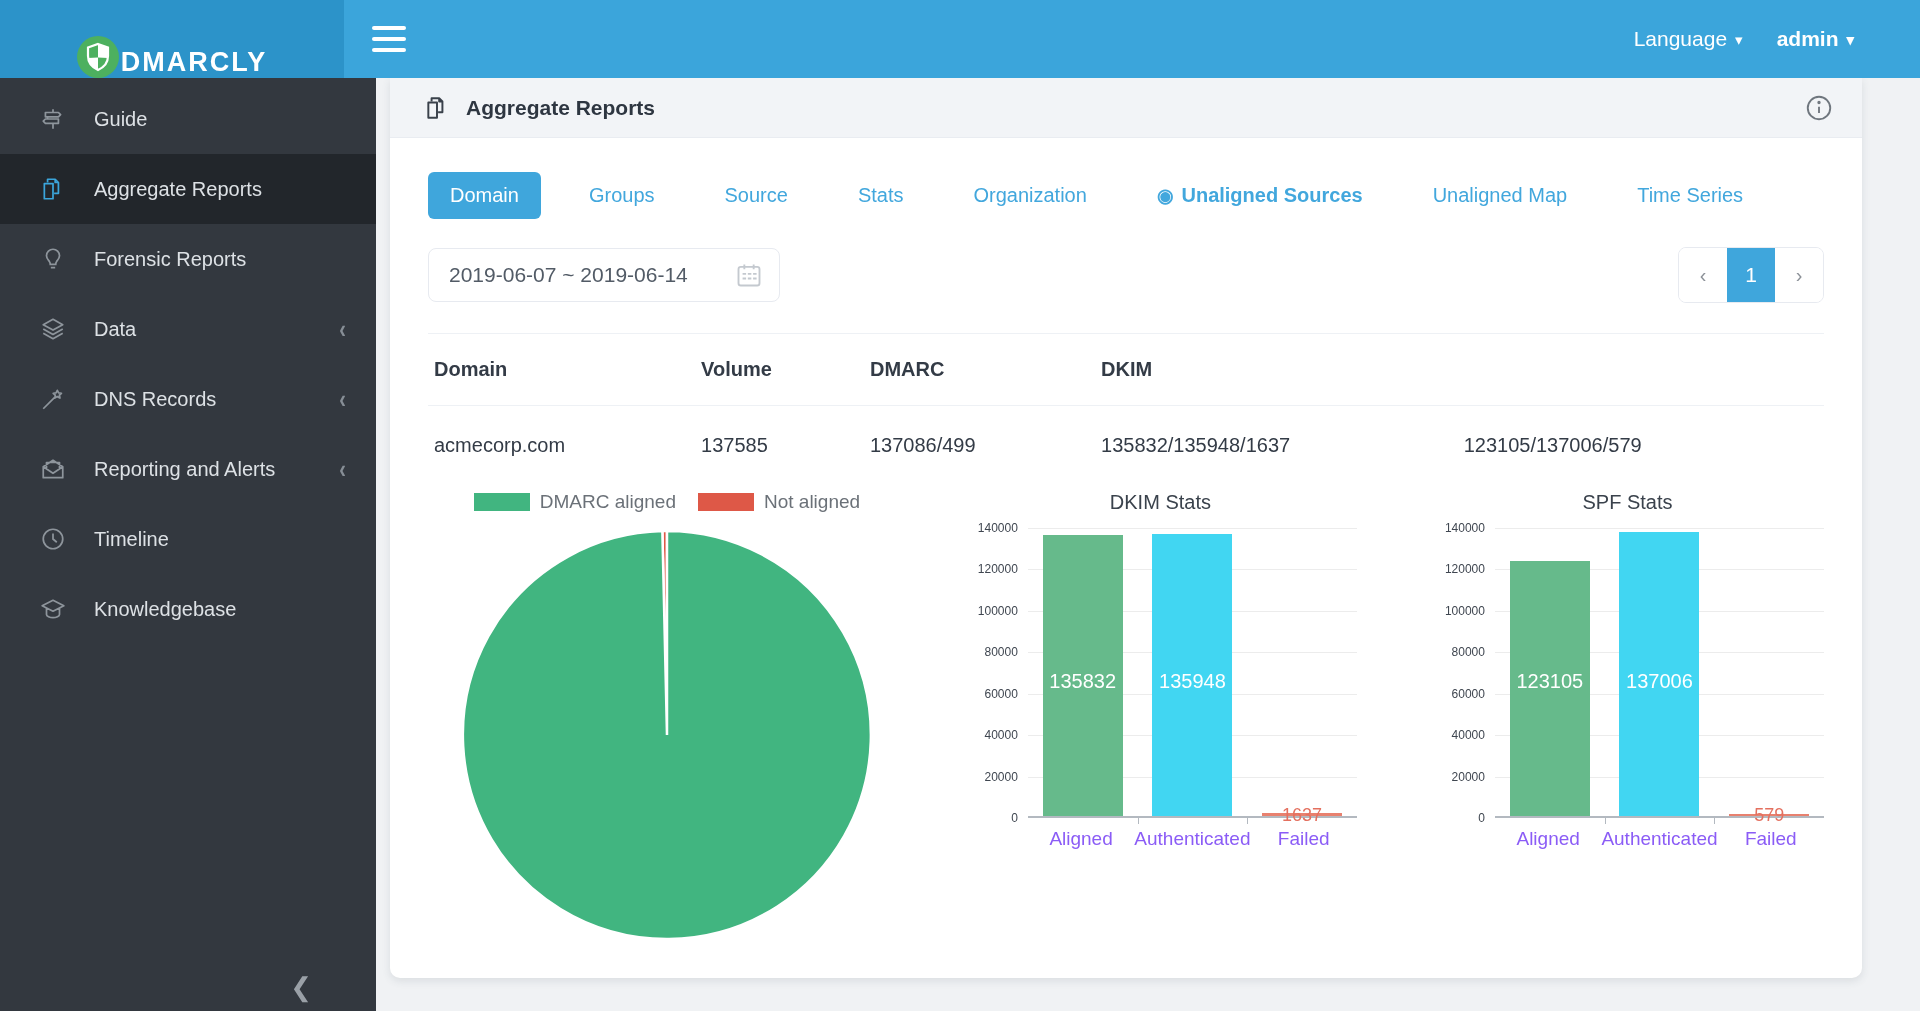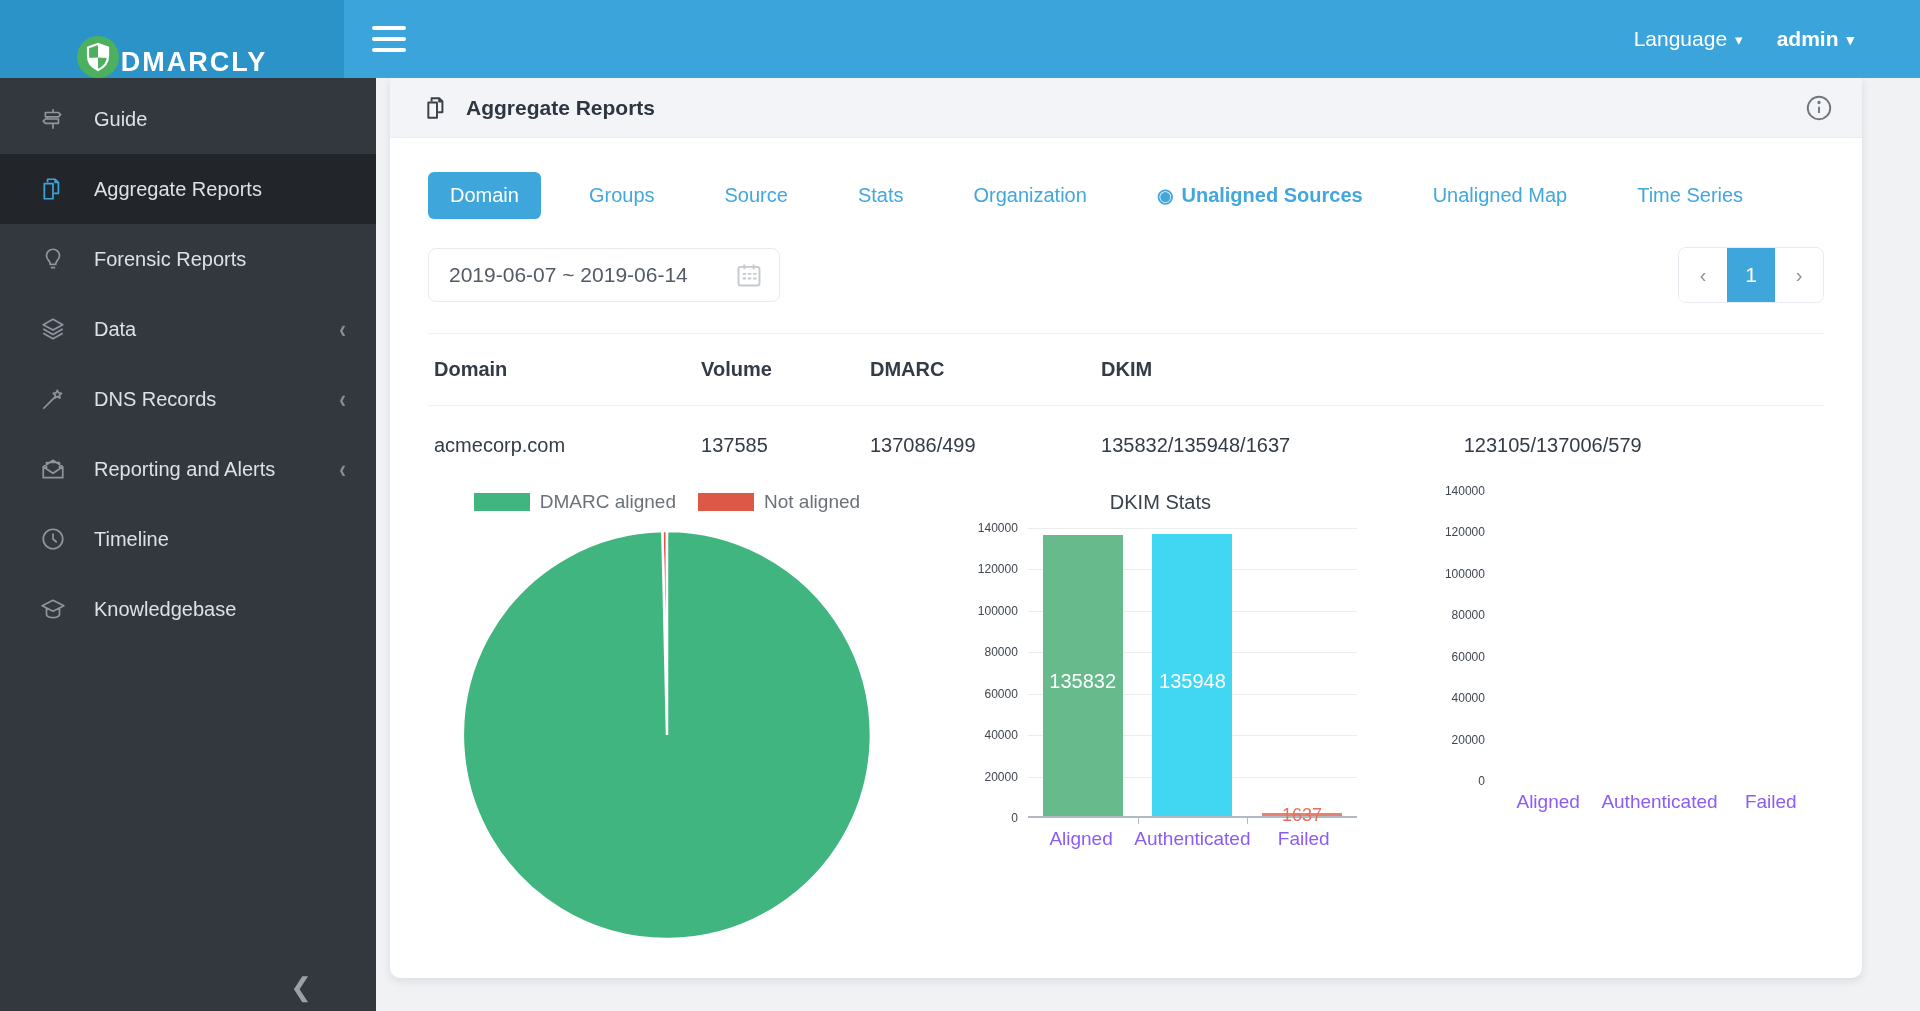--- a/index.html
+++ b/index.html
@@ -304,31 +304,49 @@
                 <div class="x-tick" style="left: 66.6667%;"></div>
               </div>
             </div>
             <div class="x-labels">
               <div class="xl">Aligned</div>
               <div class="xl">Authenticated</div>
               <div class="xl">Failed</div>
             </div>
           </div>
         <div class="bar-block second">
+            <div class="bar-title">SPF Stats</div>
             <div class="bar-wrap">
               <div class="y-axis">
                 <div class="ytick" style="top: 290px;">0</div>
                 <div class="ytick" style="top: 248.571px;">20000</div>
                 <div class="ytick" style="top: 207.143px;">40000</div>
                 <div class="ytick" style="top: 165.714px;">60000</div>
                 <div class="ytick" style="top: 124.286px;">80000</div>
                 <div class="ytick" style="top: 82.8571px;">100000</div>
                 <div class="ytick" style="top: 41.4286px;">120000</div>
                 <div class="ytick" style="top: 0px;">140000</div>
               </div>
+              <div class="plot">
+                <div class="gridline" style="top: 248.571px;"></div>
+                <div class="gridline" style="top: 207.143px;"></div>
+                <div class="gridline" style="top: 165.714px;"></div>
+                <div class="gridline" style="top: 124.286px;"></div>
+                <div class="gridline" style="top: 82.8571px;"></div>
+                <div class="gridline" style="top: 41.4286px;"></div>
+                <div class="gridline" style="top: 0px;"></div>
+                <div class="bar" style="left: calc(16.6667% - 40px); width: 80px; height: 255.003px; background: rgb(102, 186, 139);"></div>
+                <div class="bar-label" style="left: 16.6667%; top: 53%;">123105</div>
+                <div class="bar" style="left: calc(50% - 40px); width: 80px; height: 283.798px; background: rgb(65, 214, 242);"></div>
+                <div class="bar-label" style="left: 50%; top: 53%;">137006</div>
+                <div class="x-tick" style="left: 33.3333%;"></div>
+                <div class="bar" style="left: calc(83.3333% - 40px); width: 80px; height: 2px; background: rgb(232, 129, 111);"></div>
+                <div class="bar-label small" style="left: 83.3333%; bottom: -10px; font-size: 18px;">579</div>
+                <div class="x-tick" style="left: 66.6667%;"></div>
+              </div>
             </div>
             <div class="x-labels">
               <div class="xl">Aligned</div>
               <div class="xl">Authenticated</div>
               <div class="xl">Failed</div>
             </div>
           </div>
       </div>
 
     </div>

